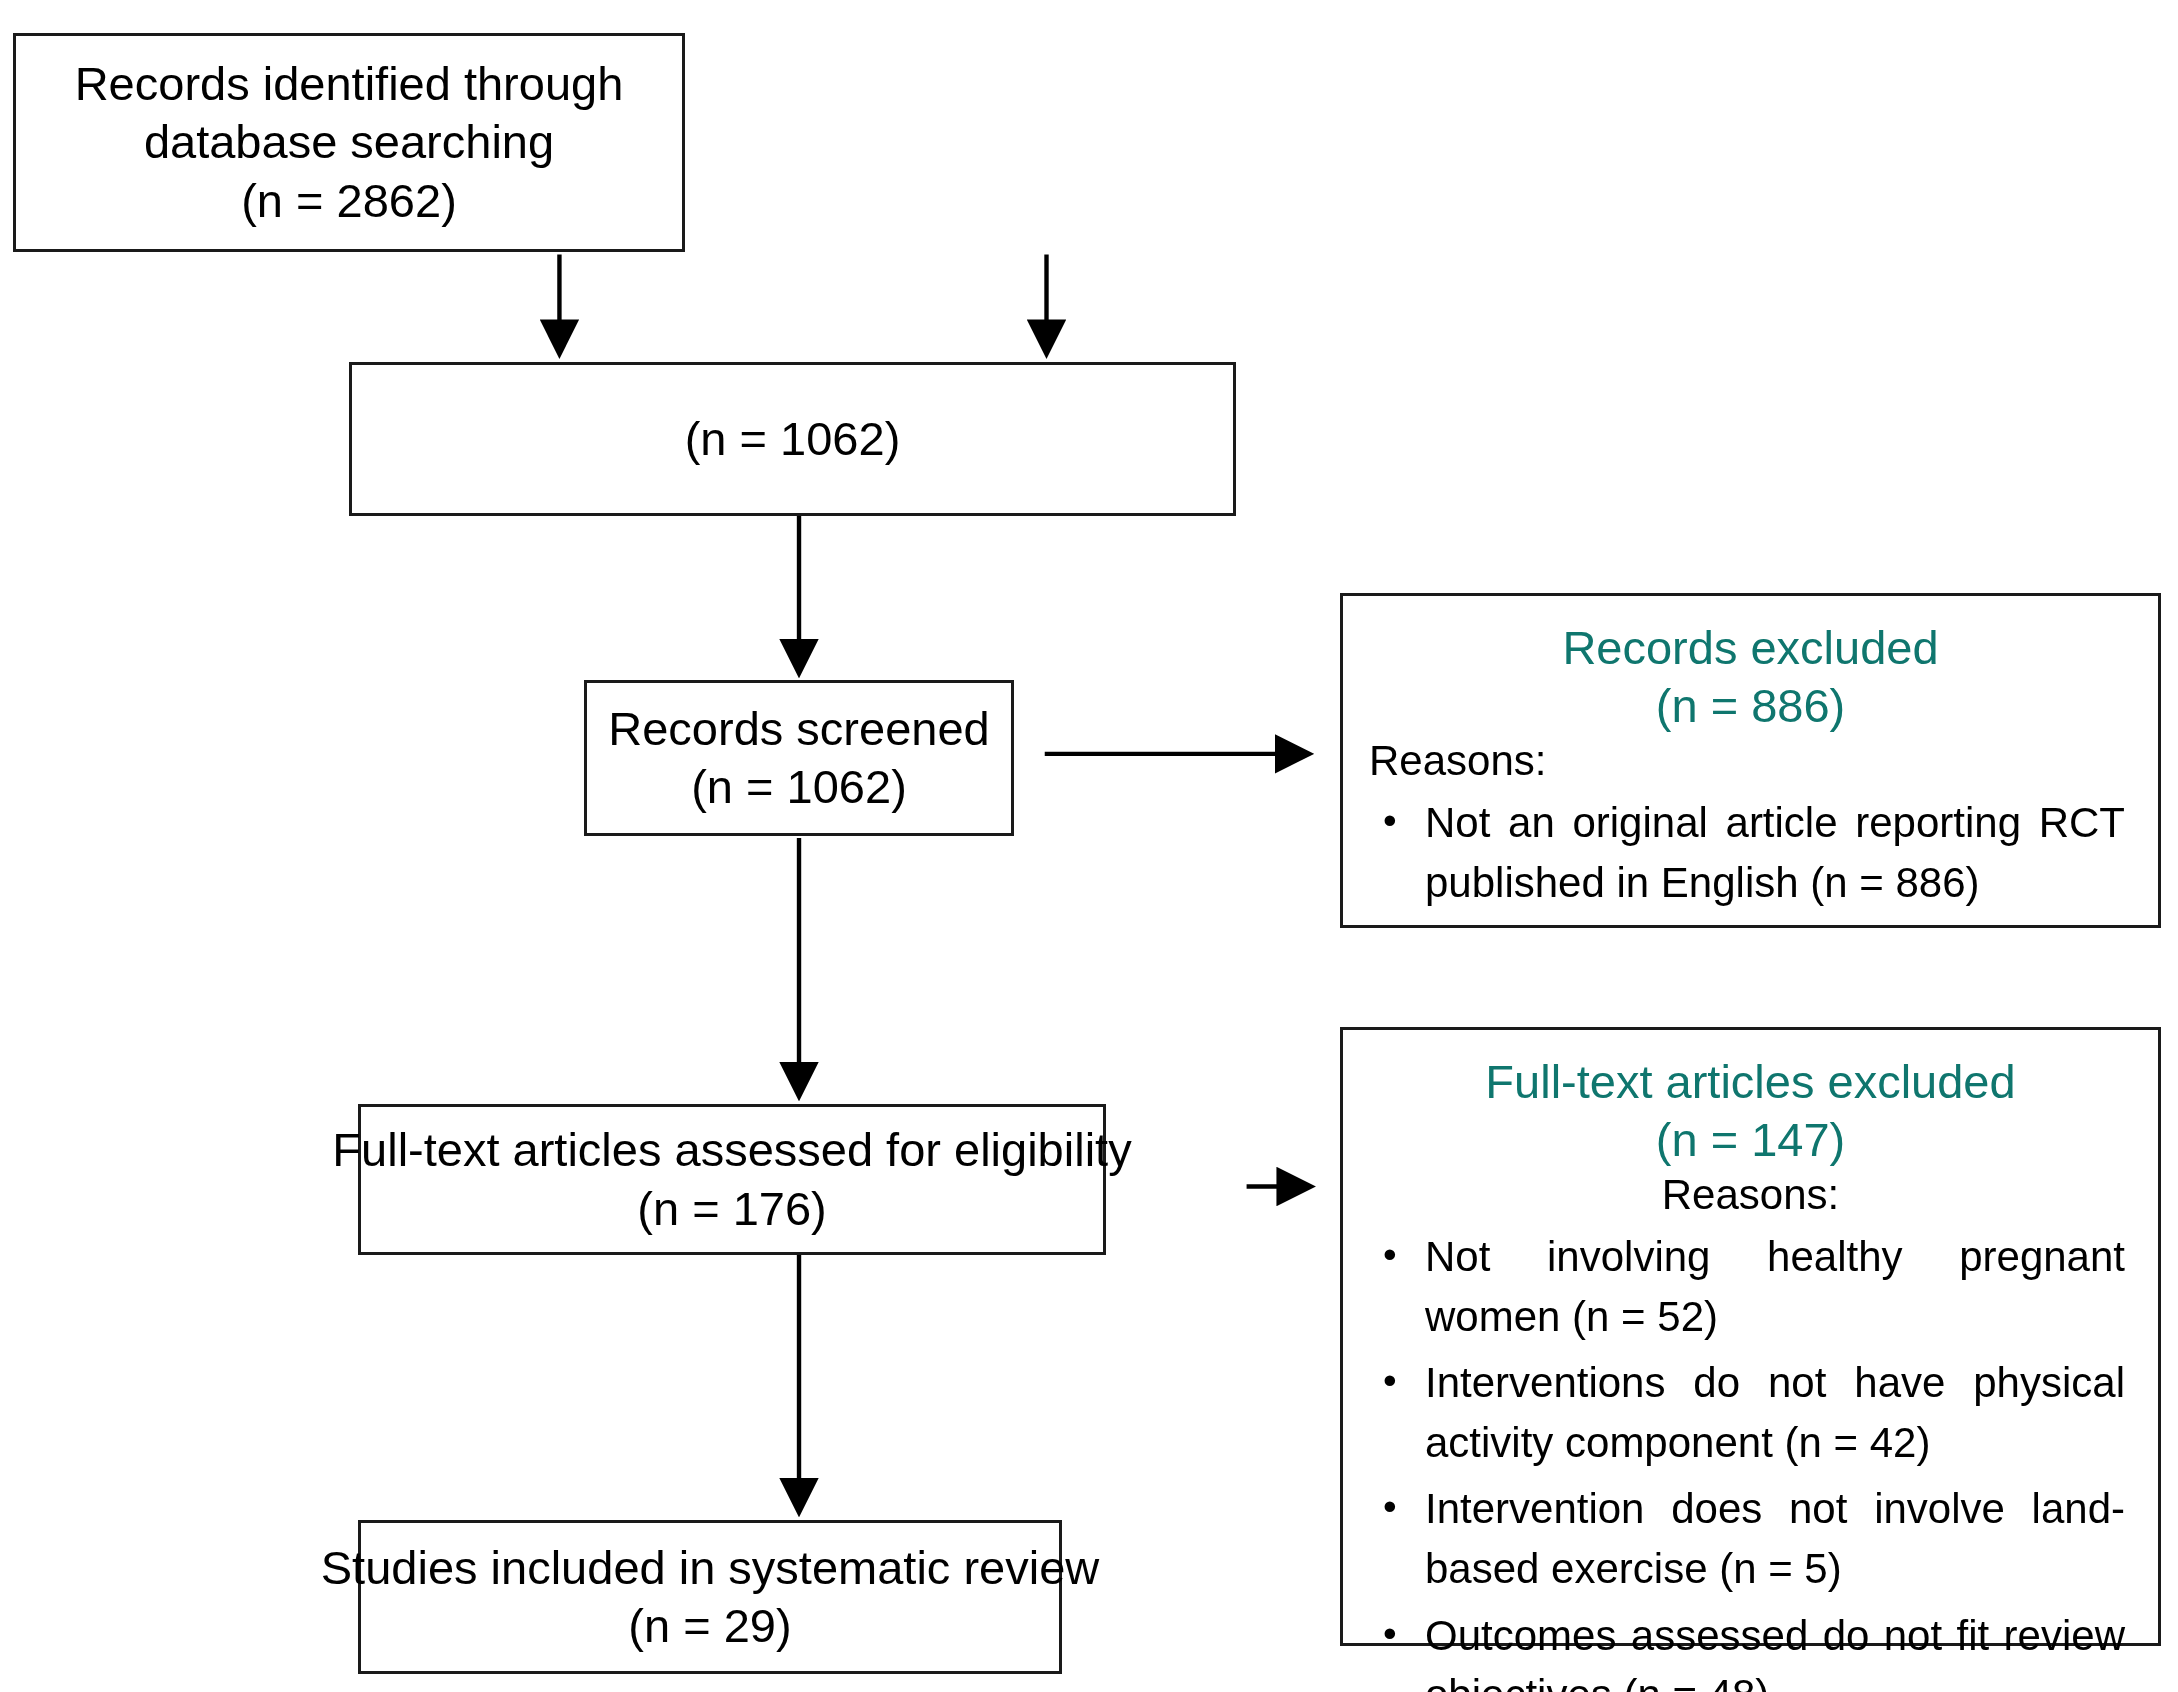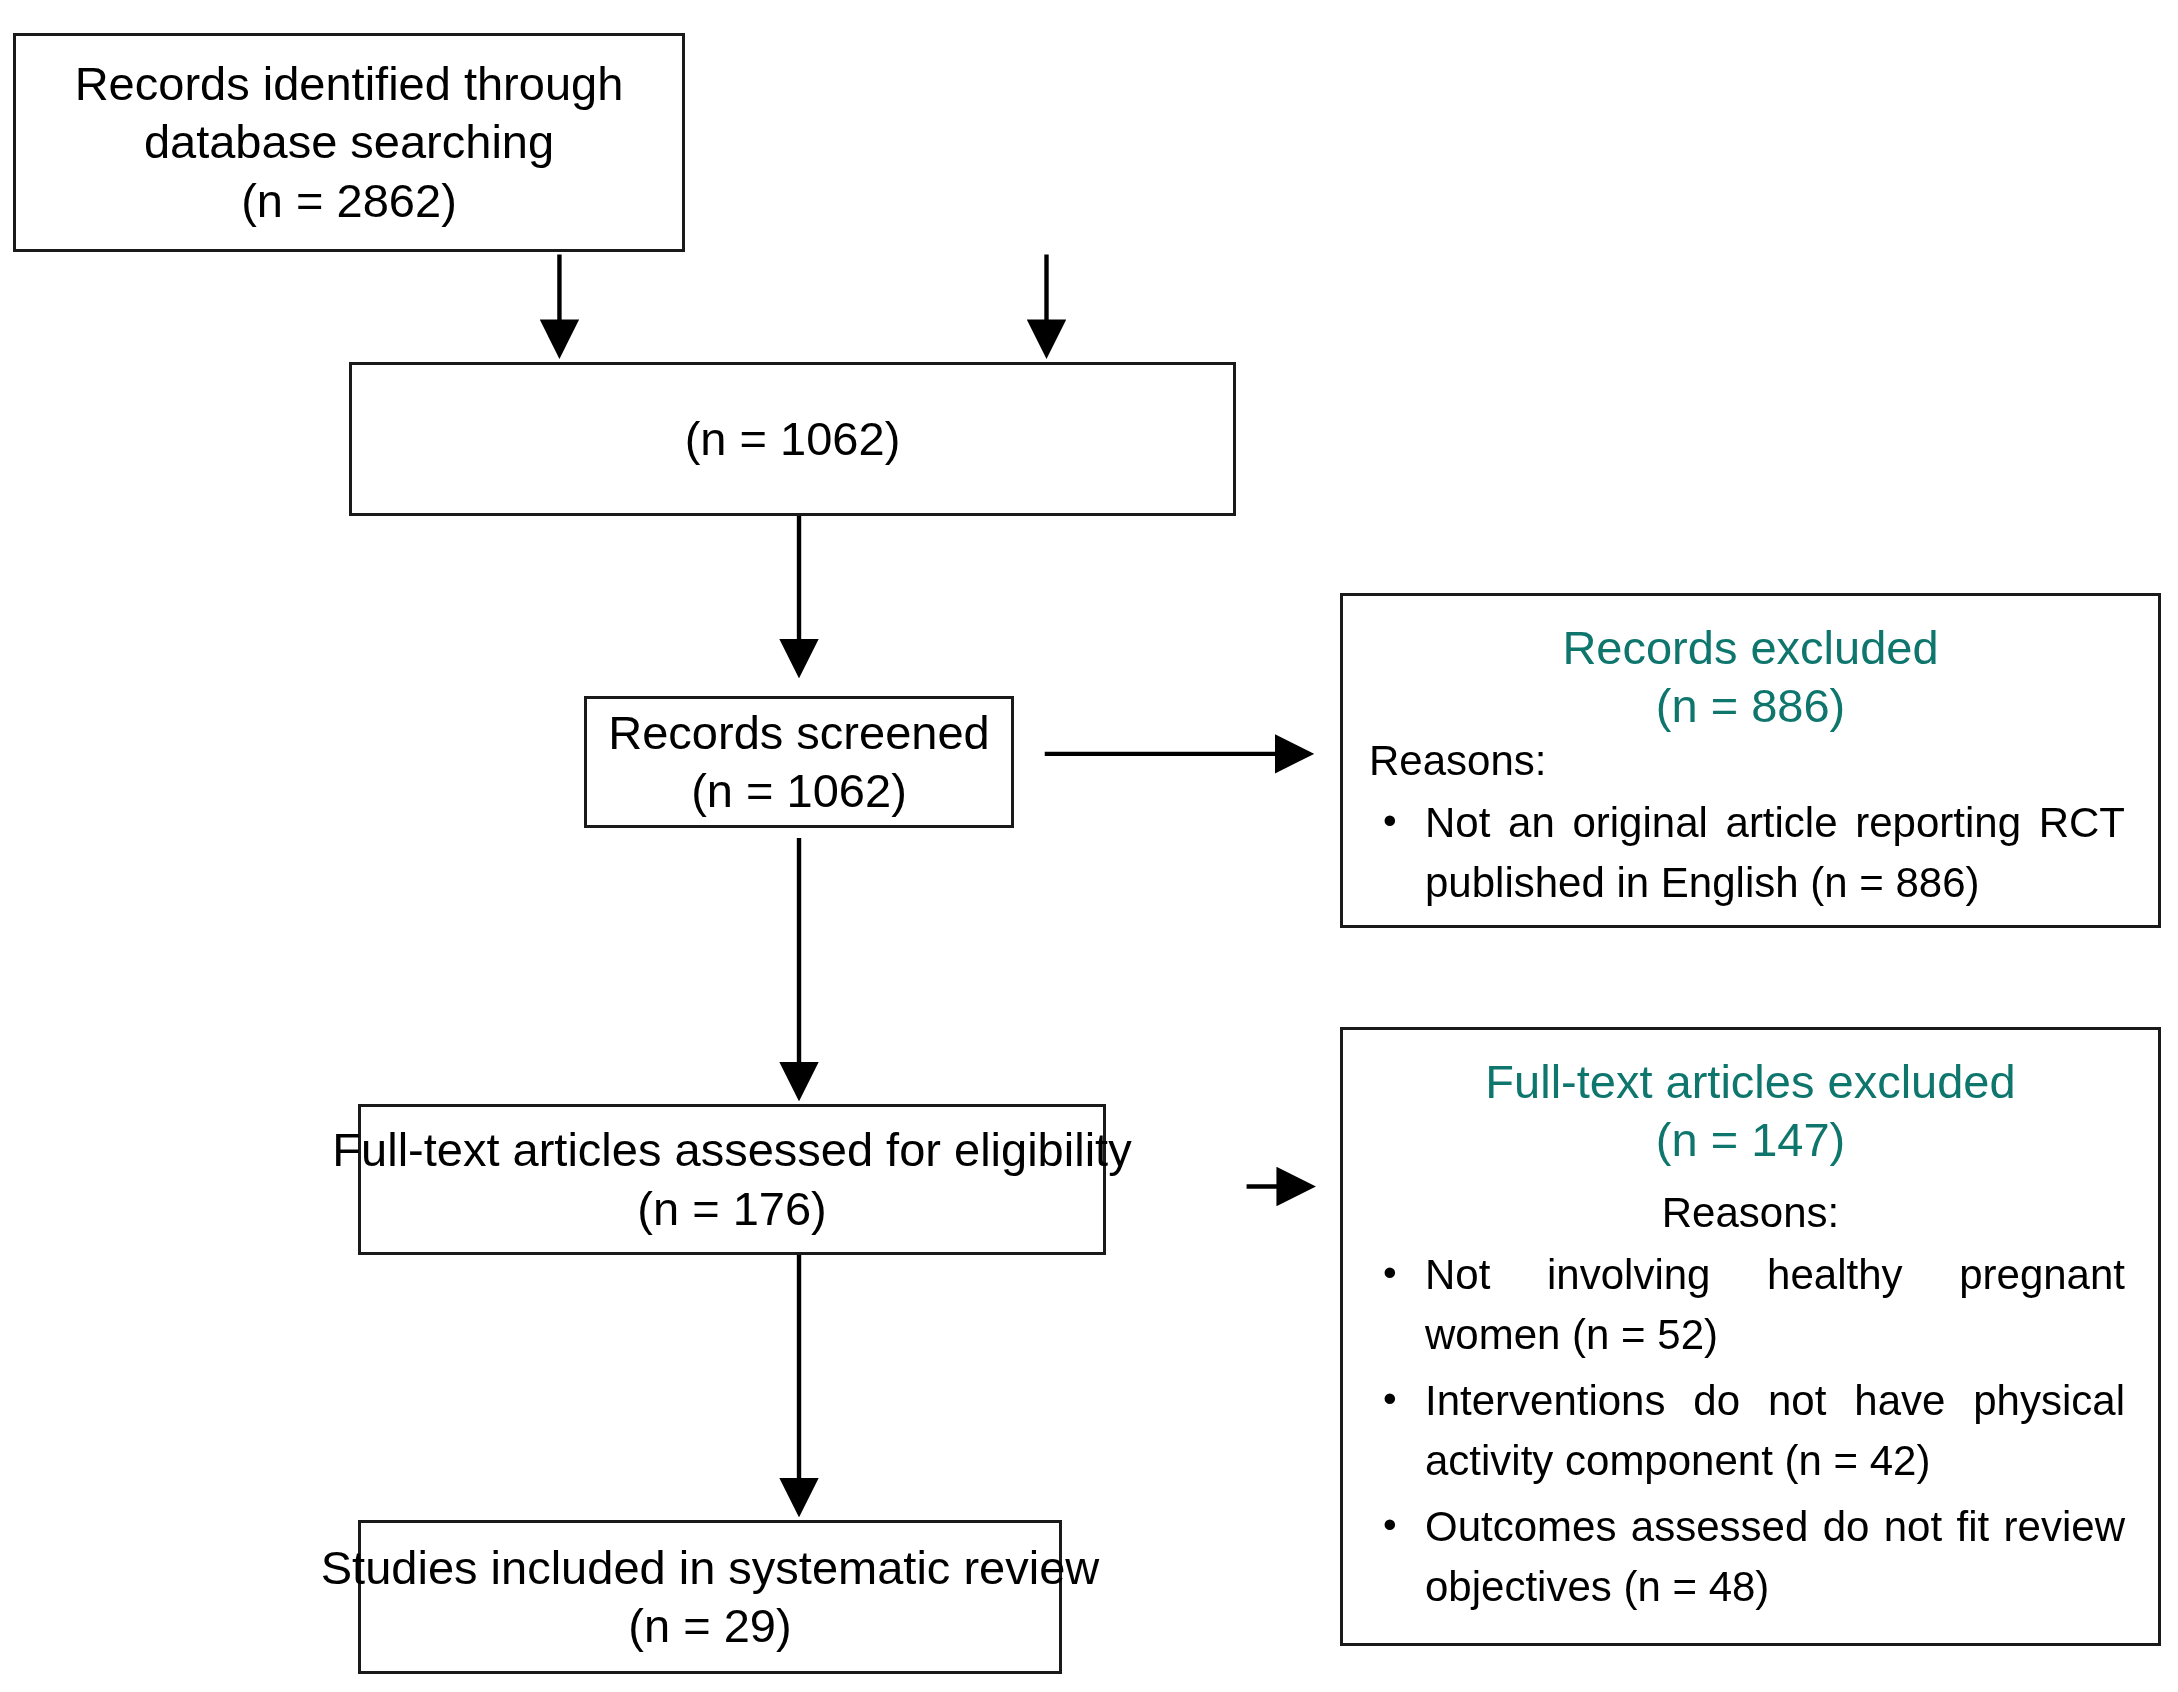--- a/index.html
+++ b/index.html
@@ -128,21 +128,21 @@
     <div class="box-line">Records identified through</div>
     <div class="box-line">database searching</div>
     <div class="box-line">(n = 2862)</div>
   </div>
 
 
   <div class="flow-box" style="left:349px; top:362px; width:887px; height:154px;">
     <div class="box-line">(n = 1062)</div>
   </div>
 
-  <div class="flow-box" style="left:584px; top:696px; width:430px; height:132px;">
+  <div class="flow-box" style="left:584px; top:680px; width:430px; height:156px;">
     <div class="box-line">Records screened</div>
     <div class="box-line">(n = 1062)</div>
   </div>
 
   <div class="flow-box excl-box" style="left:1340px; top:593px; width:821px; height:335px;">
     <div class="excl-head">Records excluded</div>
     <div class="excl-head">(n = 886)</div>
     <div class="spacer-sm"></div>
     <div class="reasons-label">Reasons:</div>
     <ul class="reasons-list">
@@ -156,20 +156,21 @@
   </div>
 
   <div class="flow-box excl-box" style="left:1340px; top:1027px; width:821px; height:619px;align-items:center;">
     <div class="excl-head">Full-text articles excluded</div>
     <div class="excl-head">(n = 147)</div>
     <div class="spacer-sm"></div>
     <div class="reasons-label">Reasons:</div>
     <ul class="reasons-list">
       <li class="reason-item">Not involving healthy pregnant women (n = 52)</li>
       <li class="reason-item">Interventions do not have physical activity component (n = 42)</li>
+      <li class="reason-item">Intervention does not involve land-based exercise (n = 5)</li>
       <li class="reason-item">Outcomes assessed do not fit review objectives (n = 48)</li>
     </ul>
   </div>
 
   <div class="flow-box" style="left:358px; top:1520px; width:704px; height:154px;">
     <div class="box-line">Studies included in systematic review</div>
     <div class="box-line">(n = 29)</div>
   </div>
 
 </div>

